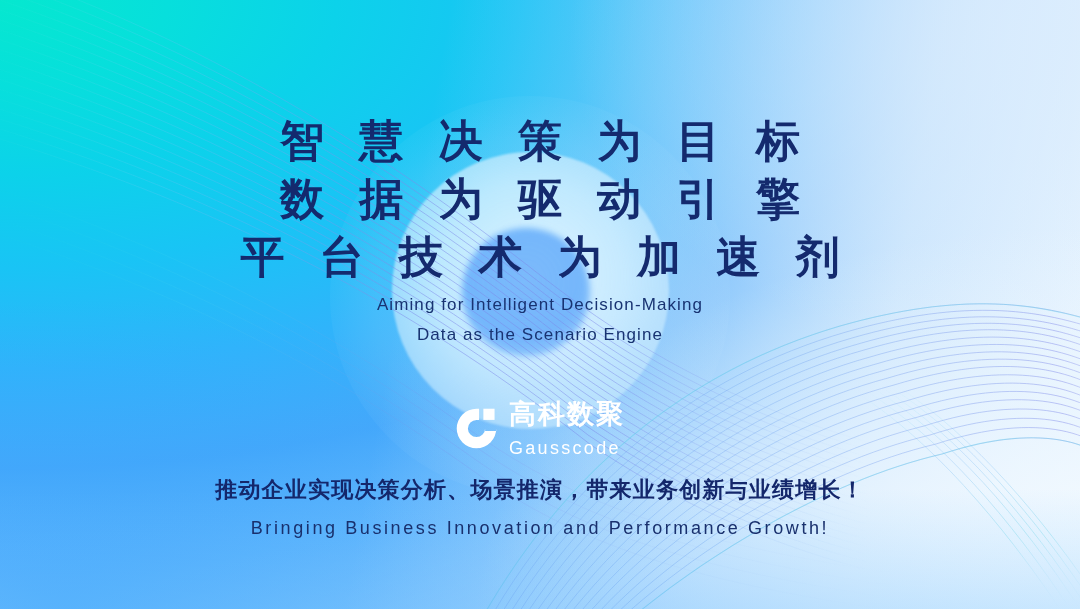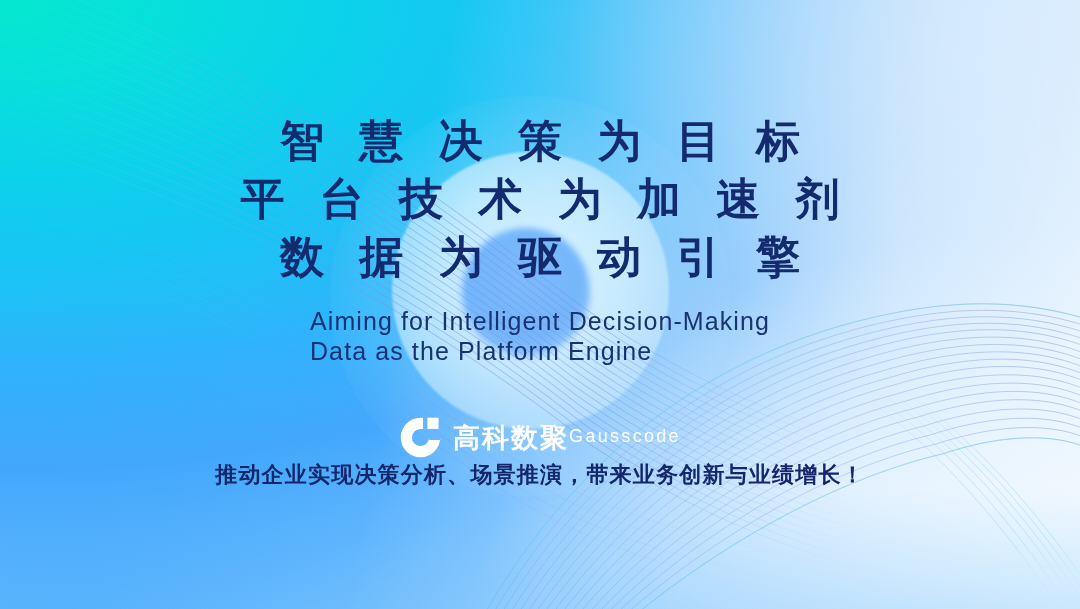--- a/index.html
+++ b/index.html
@@ -97,50 +97,51 @@
     font-size:44px;
     font-weight:bold;
     line-height:58px;
     letter-spacing:10px;
     text-indent:10px;
     font-family:"DejaVu Sans","Liberation Sans",sans-serif;
   }
   .headline div{white-space:nowrap;}
 
   .sub-en{
-    margin-top:20px;
+    margin-top:4px;
+    text-align:center;
     color:#183372;
-    font-size:25px;
+    font-size:17px;
     line-height:30px;
     letter-spacing:1.1px;
     font-family:"Liberation Sans","DejaVu Sans",sans-serif;
   }
   .sub-en div{white-space:nowrap;}
 
   
   .logo-wrap{
     margin-top:50px;
     display:flex; align-items:center; gap:11px;
   }
   .logo-mark{width:43px;height:43px;display:block;}
-  .logo-text{display:flex;line-height:1;text-align:right;}
+  .logo-text{display:flex;flex-direction:column;line-height:1;}
   .logo-cn{
     color:#ffffff; font-size:27px; font-weight:bold;
     letter-spacing:2px;
     font-family:"DejaVu Sans","Liberation Sans",sans-serif;
   }
   .logo-en{
     color:#ffffff; font-size:18px; letter-spacing:2.3px;
-    margin-top:3px;
+    margin-top:12px;
     font-family:"Liberation Sans","DejaVu Sans",sans-serif;
   }
 
   
   .bottom{
-    margin-top:1px;
+    margin-top:18px;
     text-align:center;
   }
   .bottom-cn{
     color:#14276b;
     font-size:22px;
     font-weight:bold;
     letter-spacing:1.2px;
     white-space:nowrap;
     font-family:"DejaVu Sans","Liberation Sans",sans-serif;
   }
@@ -269,42 +270,43 @@
       <path d="M 606,640 C 696,559 826,481 942,454 C 1045,420 1108,445 1120,479"></path>
     </g>
   </svg>
 
   <div class="bg-vignette-bottom"></div>
 
   <div class="content">
 
     <div class="headline">
       <div>智 慧 决 策 为 目 标</div>
+      <div>数 据 为 驱 动 引 擎</div>
       <div>平 台 技 术 为 加 速 剂</div>
-      <div>数 据 为 驱 动 引 擎</div>
     </div>
 
     <div class="sub-en">
       <div>Aiming for Intelligent Decision-Making</div>
-      <div>Data as the Platform Engine</div>
+      <div>Data as the Scenario Engine</div>
     </div>
 
     <div class="logo-wrap">
       <svg class="logo-mark" viewBox="0 0 100 100">
 
         <path d="M50,4 A46,46 0 1,0 96,50 L96,56 L70,56 L70,50 A20,20 0 1,1 50,30 L56,30 L56,4 Z" fill="#ffffff"></path>
 
         <rect x="66" y="4" width="26" height="26" fill="#ffffff"></rect>
       </svg>
       <div class="logo-text">
         <span class="logo-cn">高科数聚</span>
         <span class="logo-en">Gausscode</span>
       </div>
     </div>
 
     <div class="bottom">
       <div class="bottom-cn">推动企业实现决策分析、场景推演，带来业务创新与业绩增长！</div>
       <div class="bottom-en">
+        <div class="l2">Bringing Business Innovation and Performance Growth!</div>
       </div>
     </div>
 
   </div>
 </div>
 
 </body></html>

